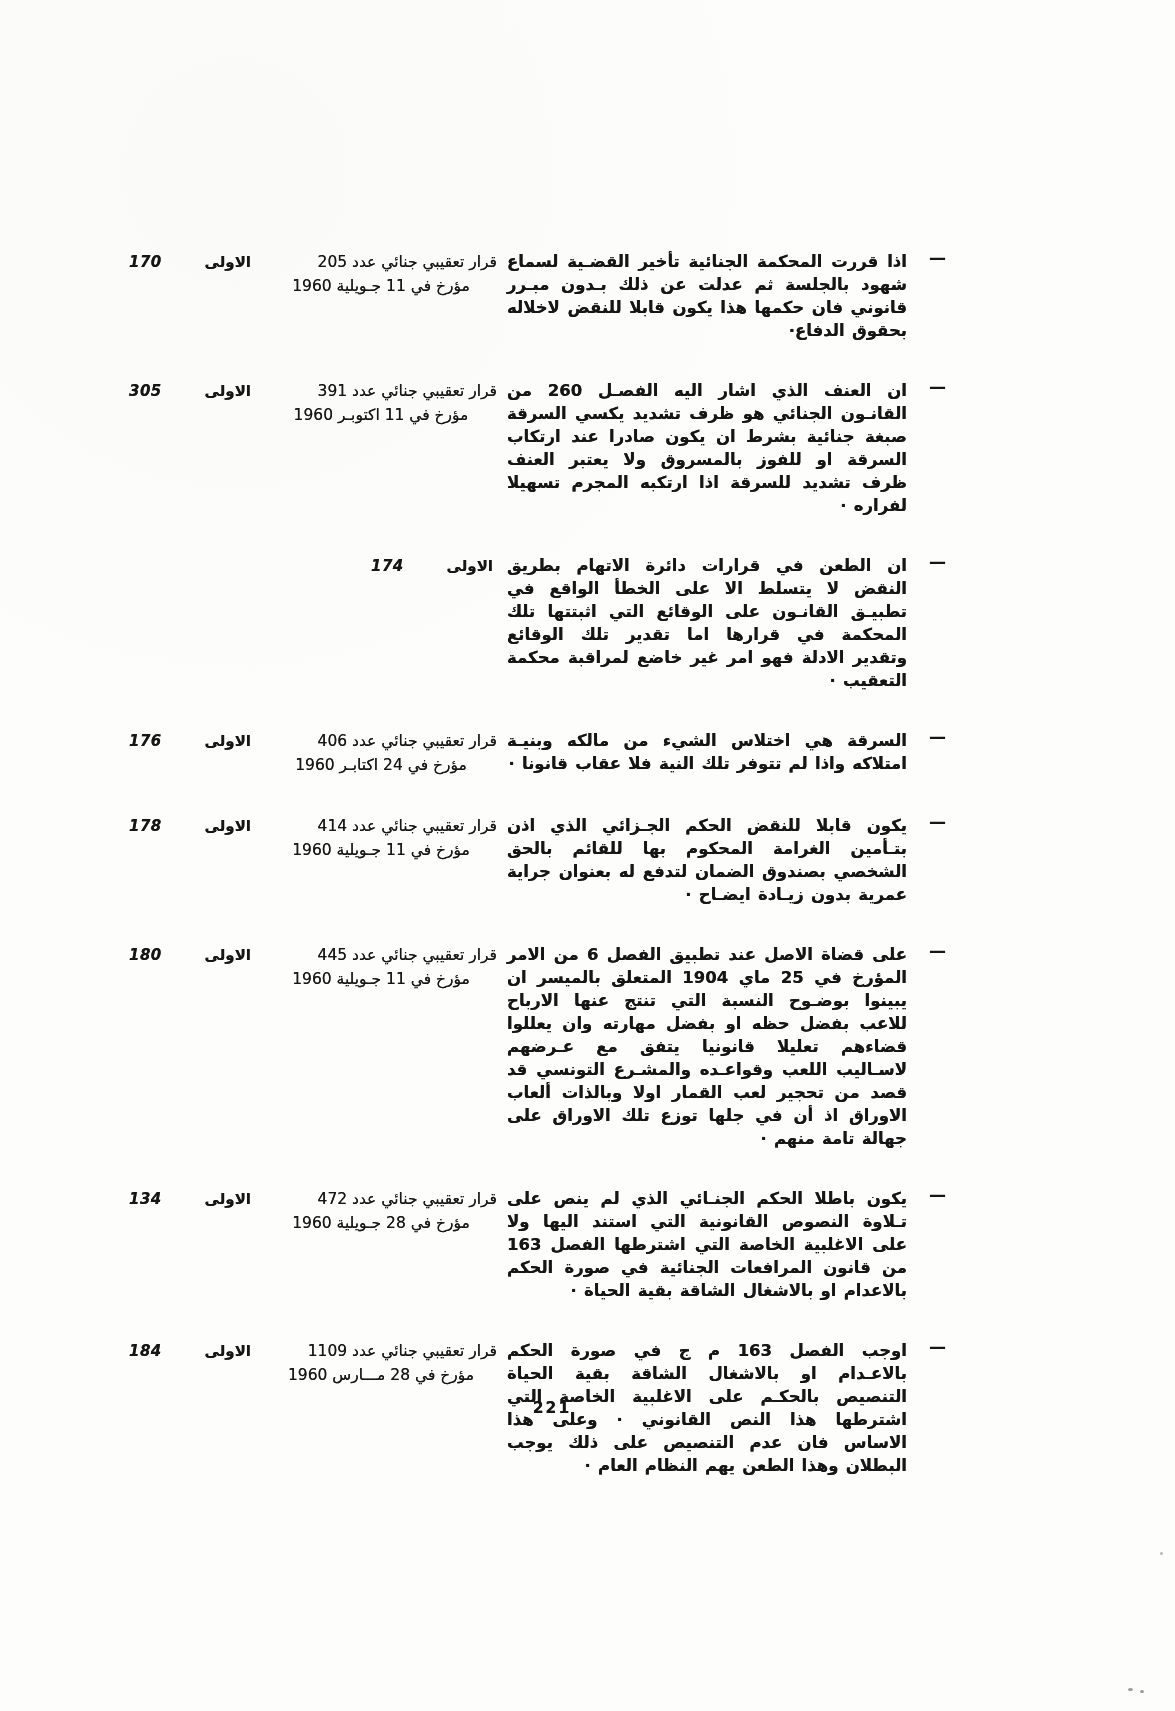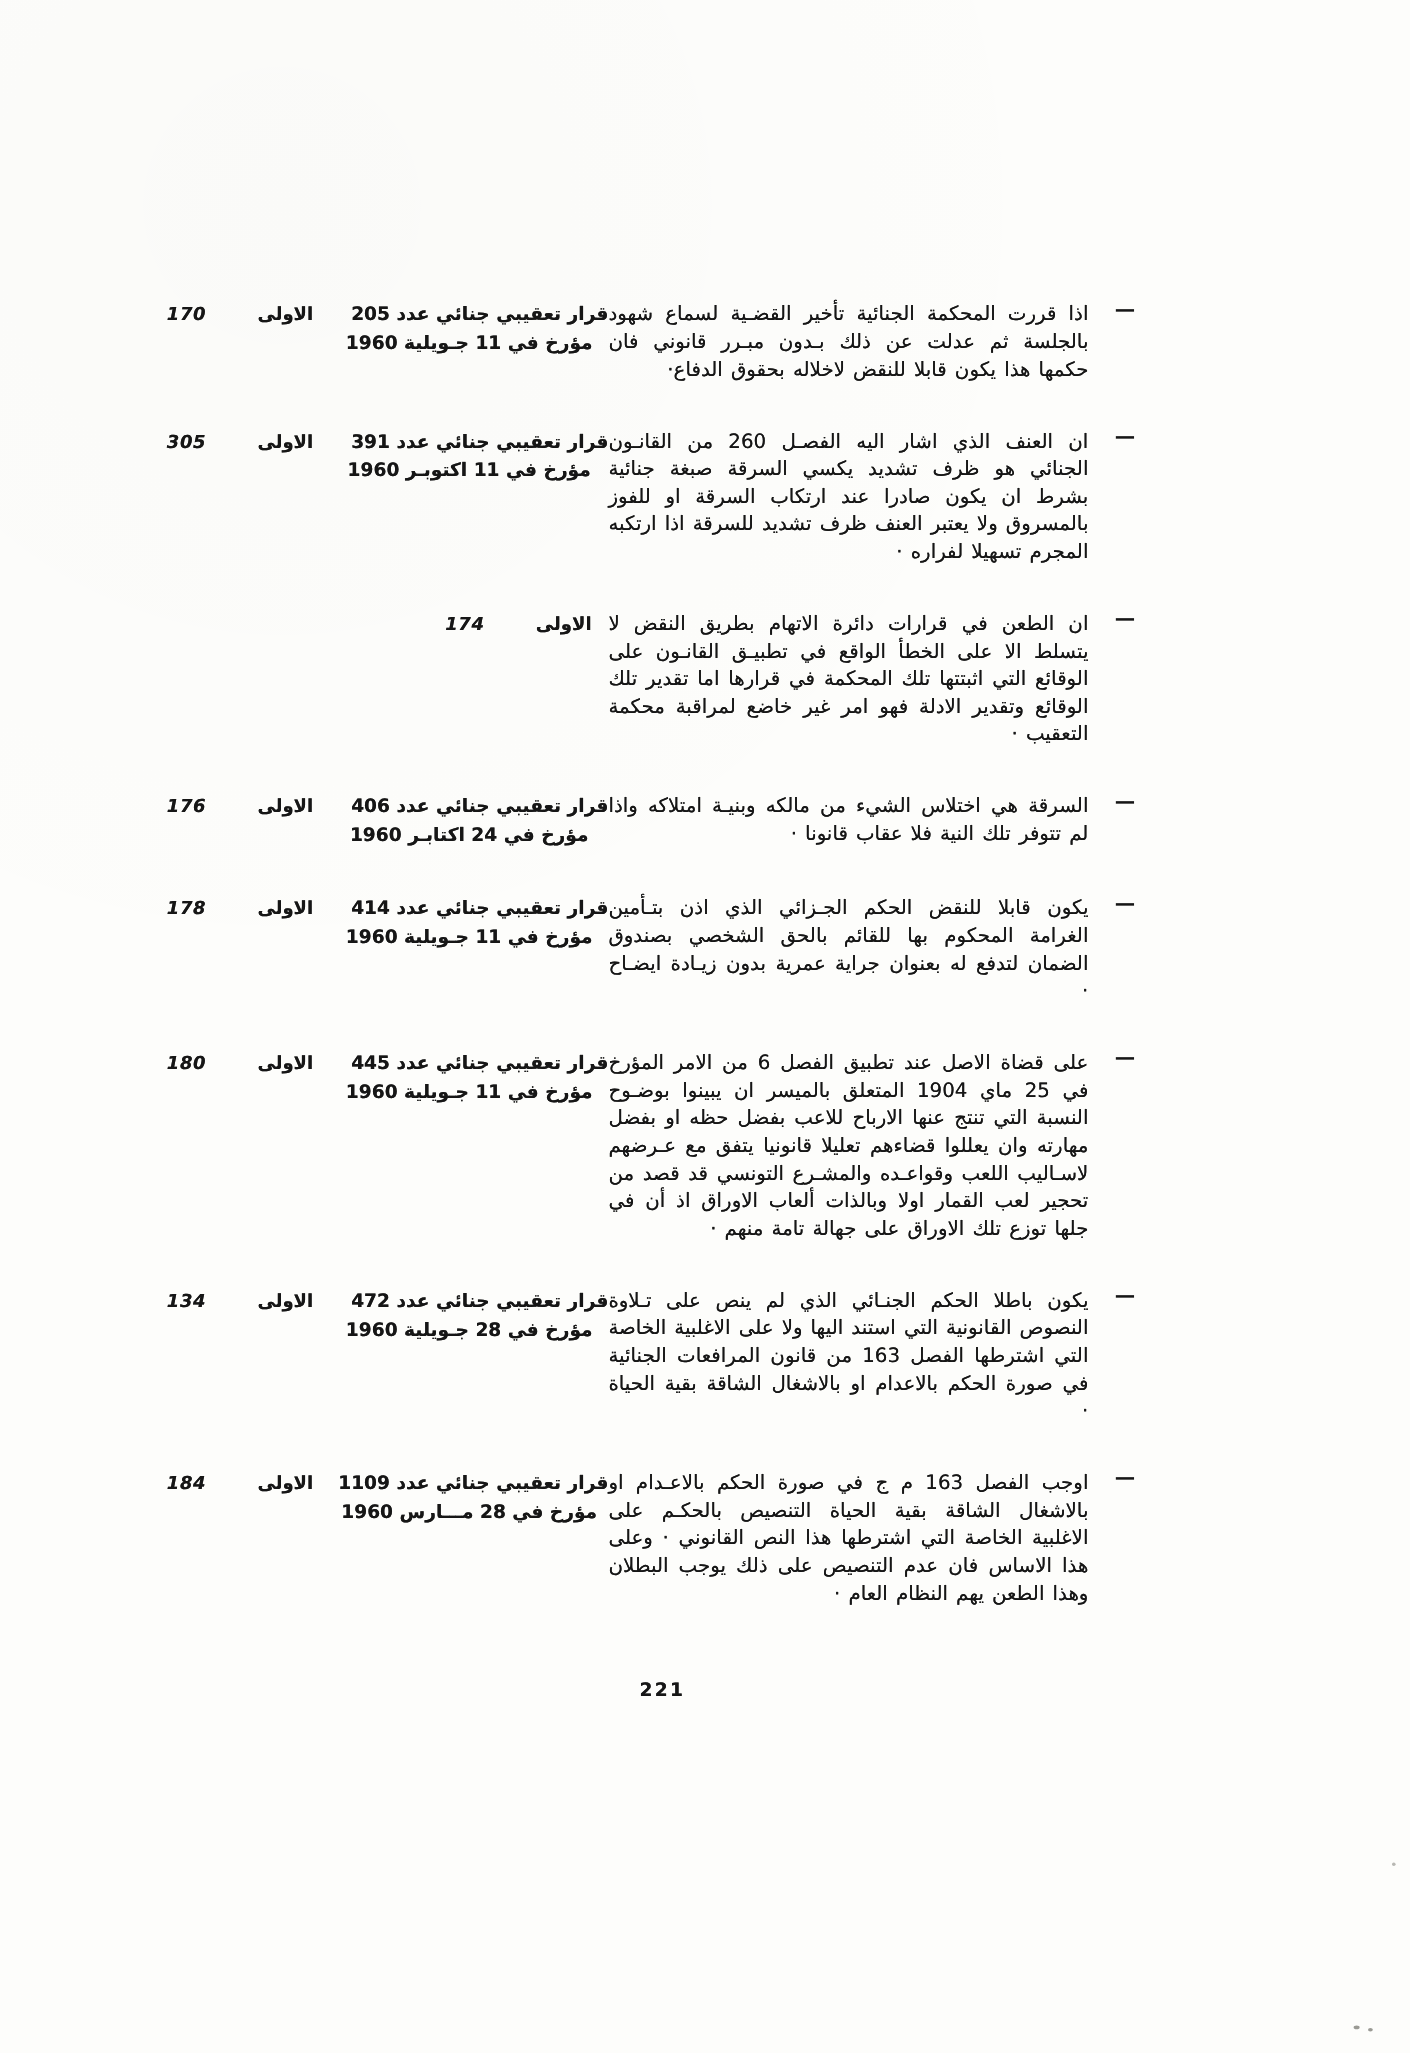--- a/index.html
+++ b/index.html
@@ -43,32 +43,33 @@
     top: -2px;
     font-weight: 700;
     font-size: 17px;
     letter-spacing: -1px;
   }
   .para {
     margin: 0 38px 0 0;
     width: 400px;
     font-size: 16.5px;
     line-height: 23px;
-    font-weight: 400;
+    font-weight: 700;
     text-align: justify;
     text-align-last: right;
     word-spacing: 1.5px;
     text-shadow: 0 0 0.5px rgba(20,20,20,0.85);
   }
   .cite {
     width: 232px;
     flex: none;
+    margin-right: 10px;
     font-size: 15.5px;
     line-height: 24px;
-    font-weight: 700;
+    font-weight: 400;
     text-shadow: 0 0 0.4px rgba(20,20,20,0.8);
   }
   .cite-l1 { text-align: right; }
   .cite-l2 { text-align: center; }
   .chamber {
     width: 60px;
     flex: none;
     margin-right: 14px;
     font-size: 15px;
     line-height: 24px;

